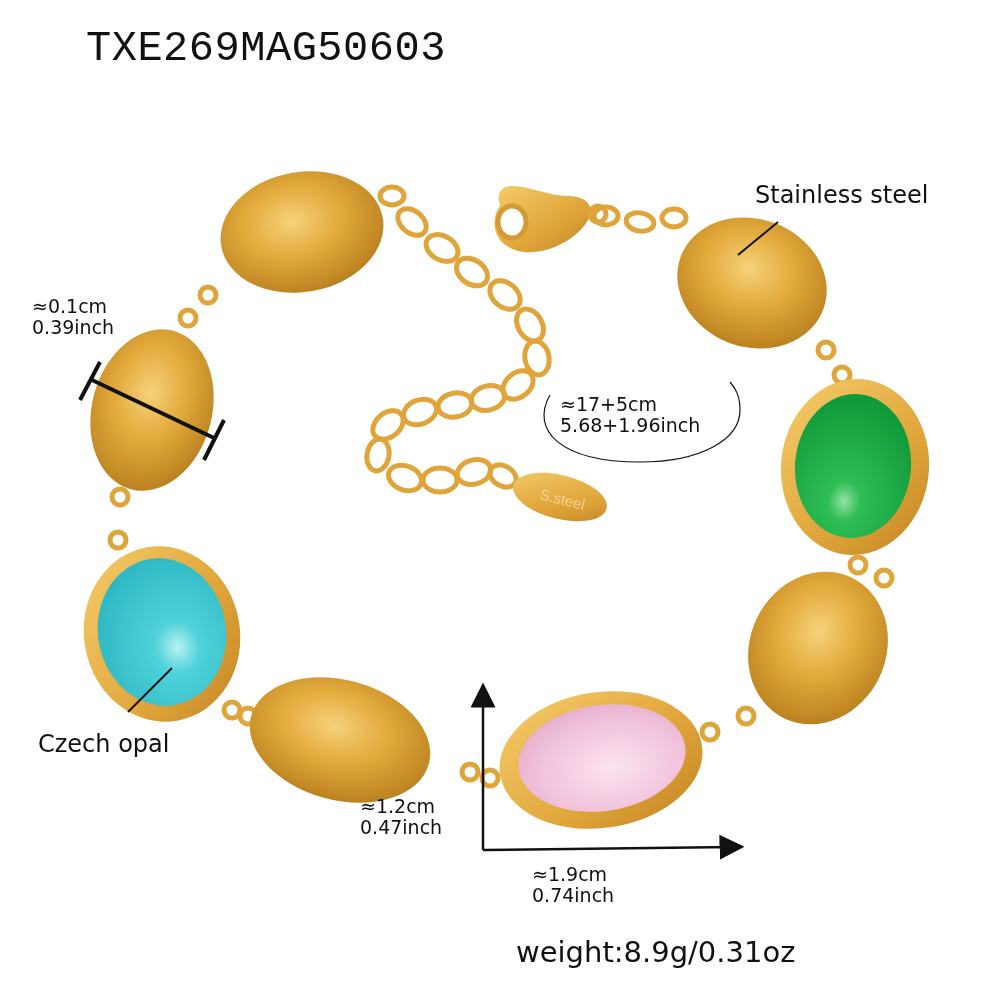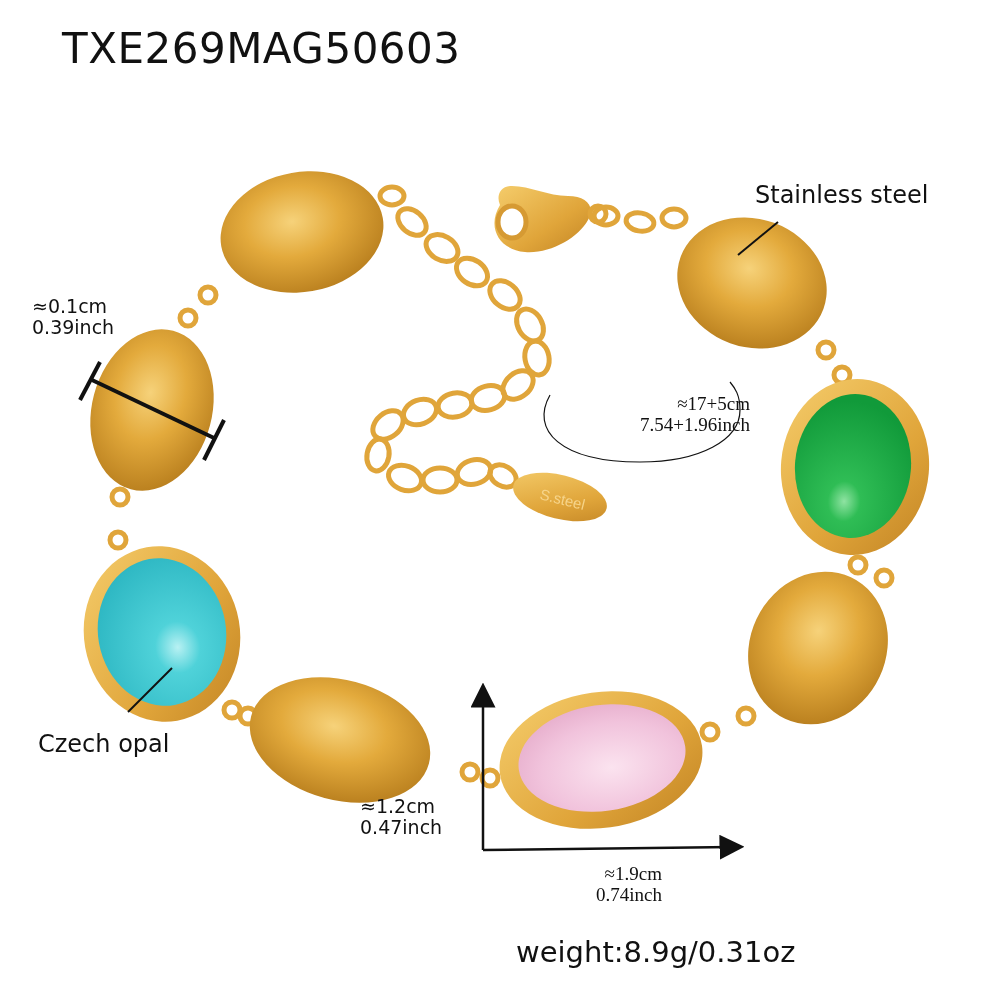--- a/index.html
+++ b/index.html
@@ -1,24 +1,24 @@
 <!DOCTYPE html>
 <html><head>
 <meta charset="utf-8">
 <style>
   html, body { margin: 0; padding: 0; background: #ffffff; }
   body { width: 1000px; height: 1000px; position: relative; overflow: hidden;
          font-family: "DejaVu Sans", "Liberation Sans", sans-serif; color: #111; }
   .abs { position: absolute; }
-  #product-code { left: 62px; top: 28px; font-size: 42px; letter-spacing: 0.5px; line-height: 1; }
+  #product-code { left: 86px; top: 28px; font-size: 42px; letter-spacing: 0.5px; line-height: 1; font-family: Liberation Mono, monospace; }
   .label { font-size: 24px; line-height: 1.05; }
   .dim { font-size: 19px; line-height: 1.08; }
   #weight { left: 516px; top: 938px; font-size: 29px; line-height: 1; }
   svg#art { position: absolute; left: 0; top: 0; }
-  .center { text-align: right; font-family: Liberation Serif, serif; }
+  .center { text-align: left; }
   .right { text-align: left; }
 </style>
 </head>
 <body>
 
 <svg id="art" width="1000" height="1000" viewBox="0 0 1000 1000">
   <defs>
     <radialGradient id="goldBead" cx="45%" cy="40%" r="65%">
       <stop offset="0%" stop-color="#f6d27a"></stop>
       <stop offset="45%" stop-color="#e3aa3c"></stop>
@@ -149,21 +149,21 @@
 
 <div class="abs label" style="left:755px; top:183px;">Stainless steel</div>
 
 <div class="abs dim" style="left:32px; top:296px;">
   <div>≈0.1cm</div>
   <div>0.39inch</div>
 </div>
 
 <div class="abs dim center" style="left:560px; top:394px; width:190px;">
   <div>≈17+5cm</div>
-  <div>7.54+1.96inch</div>
+  <div>5.68+1.96inch</div>
 </div>
 
 <div class="abs label" style="left:38px; top:732px;">Czech opal</div>
 
 <div class="abs dim right" style="left:360px; top:796px; width:113px;">
   <div>≈1.2cm</div>
   <div>0.47inch</div>
 </div>
 
 <div class="abs dim center" style="left:532px; top:864px; width:130px;">

